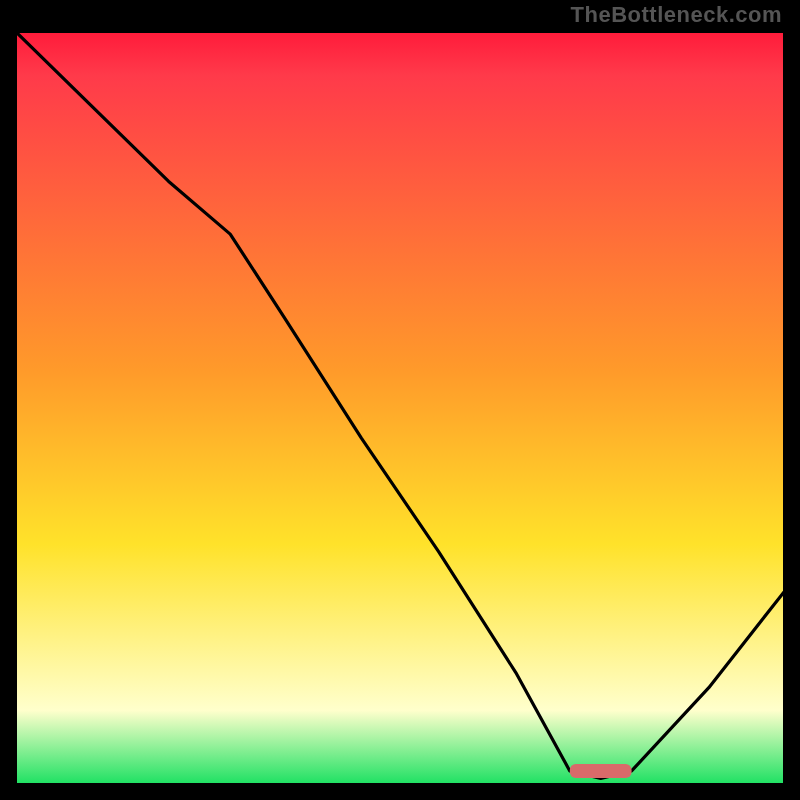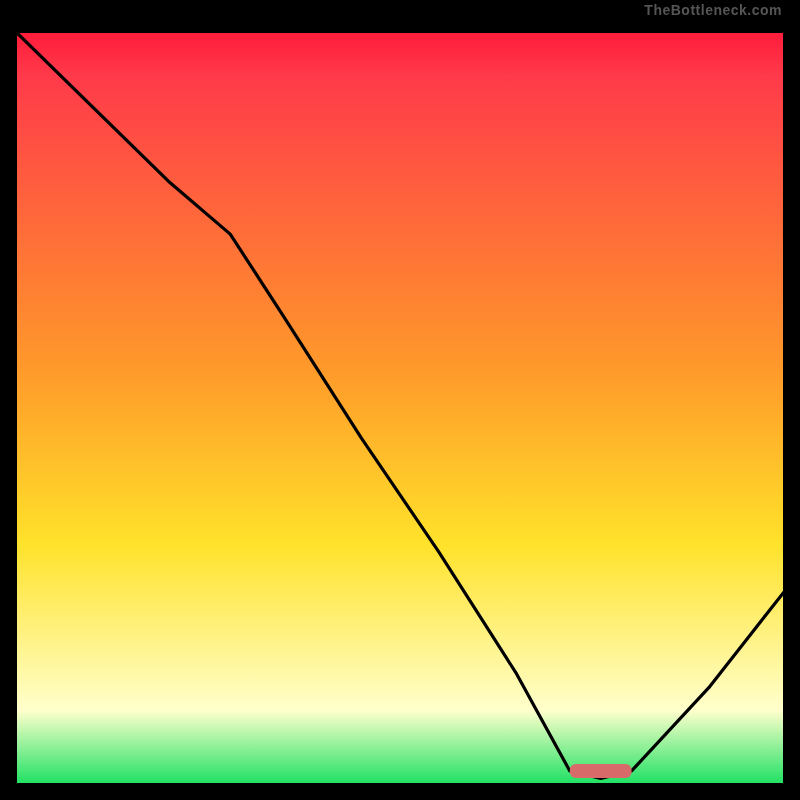--- a/index.html
+++ b/index.html
@@ -15,21 +15,21 @@
     position: relative;
     width: 800px;
     height: 800px;
     background: #000;
   }
   .watermark {
     position: absolute;
     top: 2px;
     right: 18px;
     color: #555;
-    font-size: 14px;
+    font-size: 22px;
     font-weight: 600;
     letter-spacing: 0.5px;
     user-select: none;
   }
   .plot-wrap {
     position: absolute;
     top: 30px;
     left: 14px;
     right: 14px;
     bottom: 14px;

